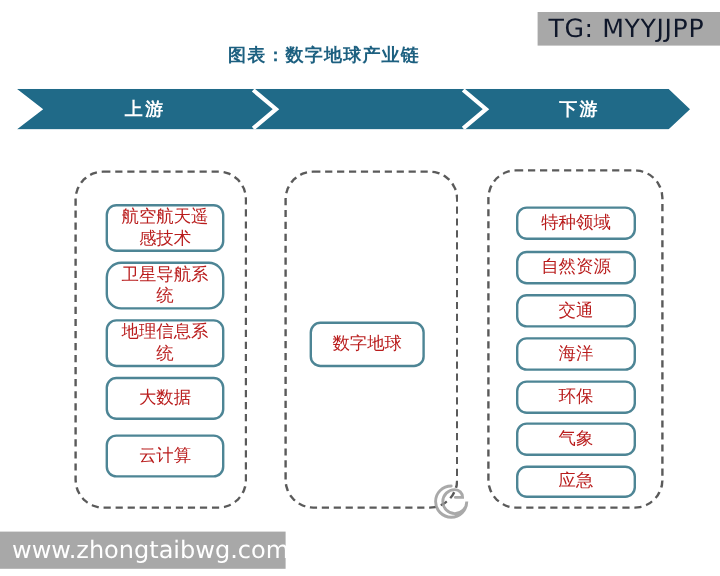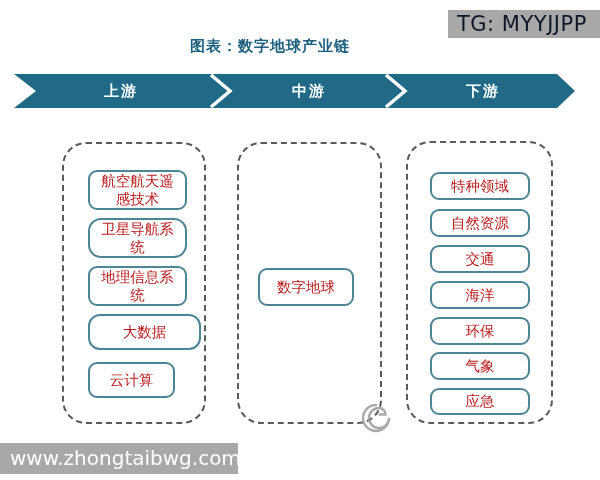--- a/index.html
+++ b/index.html
@@ -47,22 +47,22 @@
   .node{
     position:absolute;box-sizing:border-box;background:#ffffff;
     border:2px solid var(--boxborder,#4d8595);border-radius:9px;
     display:flex;align-items:center;justify-content:center;
     text-align:center;white-space:pre-line;
     font-size:14.5px;color:#b91c1c;line-height:1.25;
   }
   .up1{left:88px;top:170px;width:99px;height:40px;}
   .up2{left:88px;top:218px;width:99px;height:40px;border-radius:13px;}
   .up3{left:88px;top:266px;width:99px;height:40px;}
-  .up4{left:88px;top:314px;width:113px;height:36px;border-radius:12px;}
-  .up5{left:88px;top:362px;width:87px;height:36px;font-family:Liberation Serif, serif;}
+  .up4{left:88px;top:314px;width:99px;height:36px;}
+  .up5{left:88px;top:362px;width:99px;height:36px;font-family:Liberation Serif, serif;}
   .mid1{left:258px;top:268px;width:96px;height:38px;}
   .dn1{left:430px;top:172px;width:100px;height:28px;}
   .dn2{left:430px;top:209px;width:100px;height:28px;}
   .dn3{left:430px;top:245px;width:100px;height:28px;}
   .dn4{left:430px;top:281px;width:100px;height:28px;}
   .dn5{left:430px;top:317px;width:100px;height:28px;}
   .dn6{left:430px;top:352px;width:100px;height:28px;}
   .dn7{left:430px;top:388px;width:100px;height:27px;}
   
   .watermark{
@@ -83,21 +83,20 @@
 </head>
 <body>
 
 <div class="tg-badge">TG: MYYJJPP</div>
 
 <div class="chart-title">图表：数字地球产业链</div>
 
 <div class="banner">
   <div class="band"></div>
   <span class="seg-label" style="left:121px">上游</span>
-  <span class="seg-label" style="left:309px">中游</span>
   <span class="seg-label" style="left:483px">下游</span>
   <svg class="chev" style="left:208px" width="26" height="34" viewBox="0 0 26 34">
     <polyline points="3,1 22,17 3,33" fill="none" stroke="#ffffff" stroke-width="3.5"></polyline>
   </svg>
   <svg class="chev" style="left:383px" width="26" height="34" viewBox="0 0 26 34">
     <polyline points="3,1 22,17 3,33" fill="none" stroke="#ffffff" stroke-width="3.5"></polyline>
   </svg>
 </div>
 
 <div class="stage up"></div>

